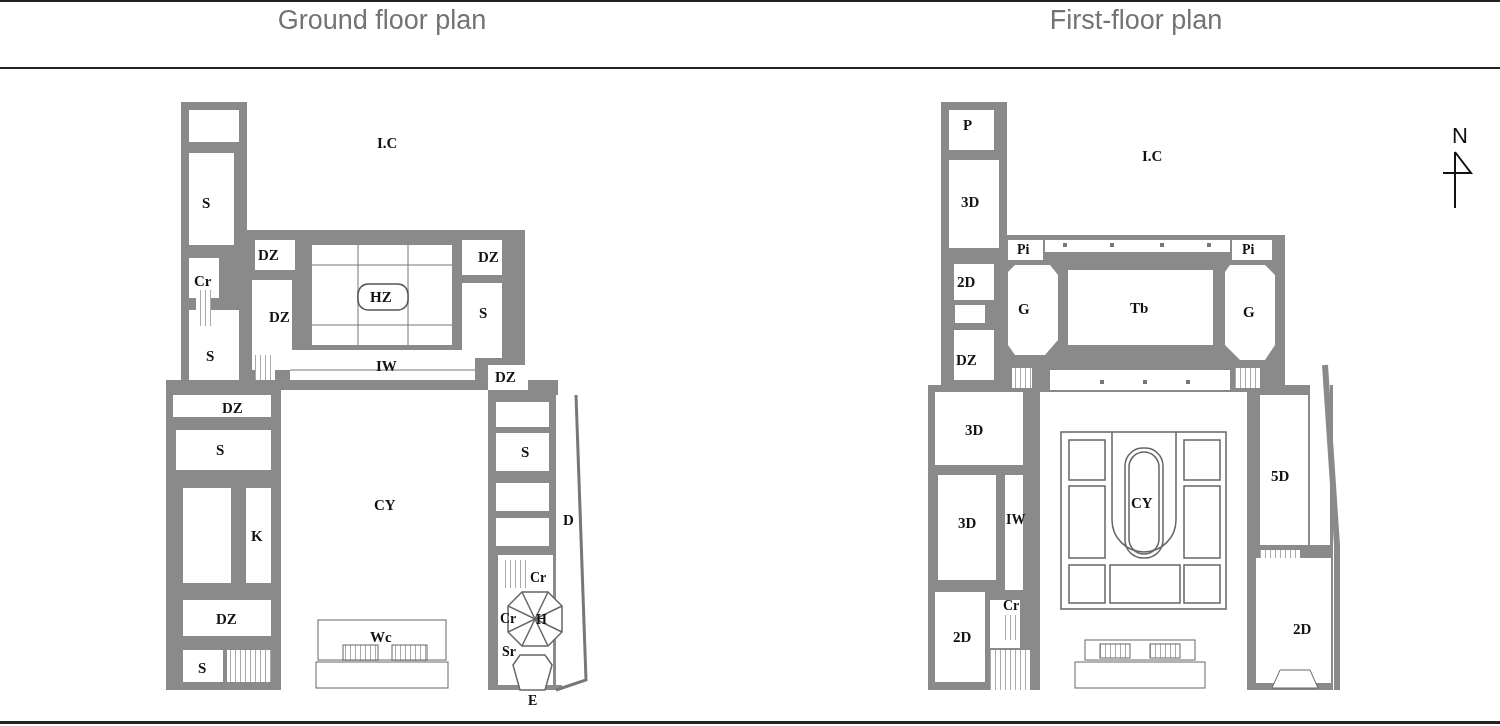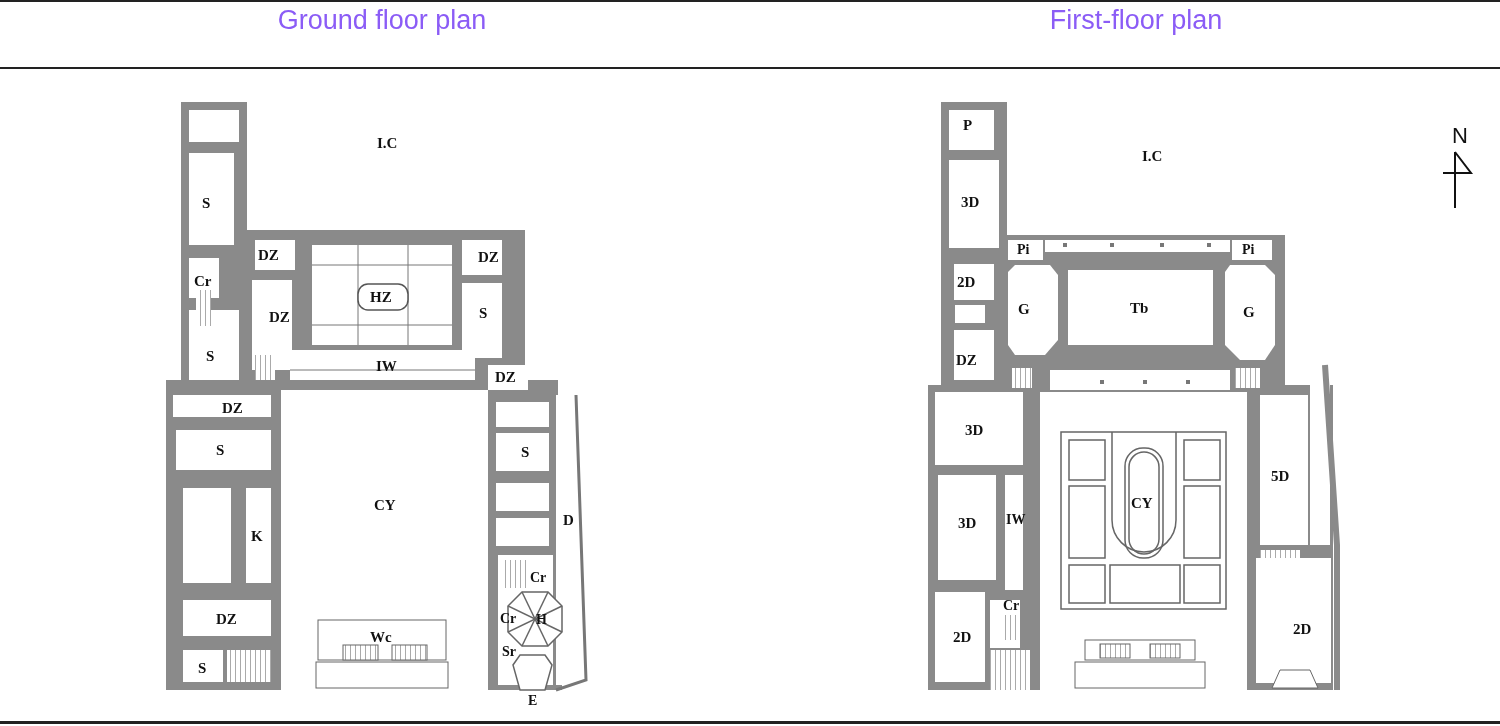--- a/index.html
+++ b/index.html
@@ -1,18 +1,18 @@
 <!DOCTYPE html>
 <html><head>
 <meta charset="utf-8">
 <style>
   html,body{margin:0;padding:0;background:#fff;}
   body{width:1500px;height:726px;position:relative;overflow:hidden;font-family:"Liberation Sans",sans-serif;}
   .rule{position:absolute;left:0;width:1500px;background:#222;}
-  .caption{position:absolute;top:2px;font-size:27px;color:#8b5cf6;text-align:center;width:750px;line-height:36px;}
+  .caption{position:absolute;top:2px;font-size:27px;color:#737373;text-align:center;width:750px;line-height:36px;}
   svg{position:absolute;top:0;left:0;}
   .lbl{font-family:"Liberation Serif",serif;font-weight:bold;fill:#111;}
 </style>
 </head>
 <body>
 
 <div class="rule" style="top:0;height:2px;"></div>
 <div class="rule" style="top:67px;height:2px;"></div>
 <div class="rule" style="top:721px;height:3px;"></div>
 

